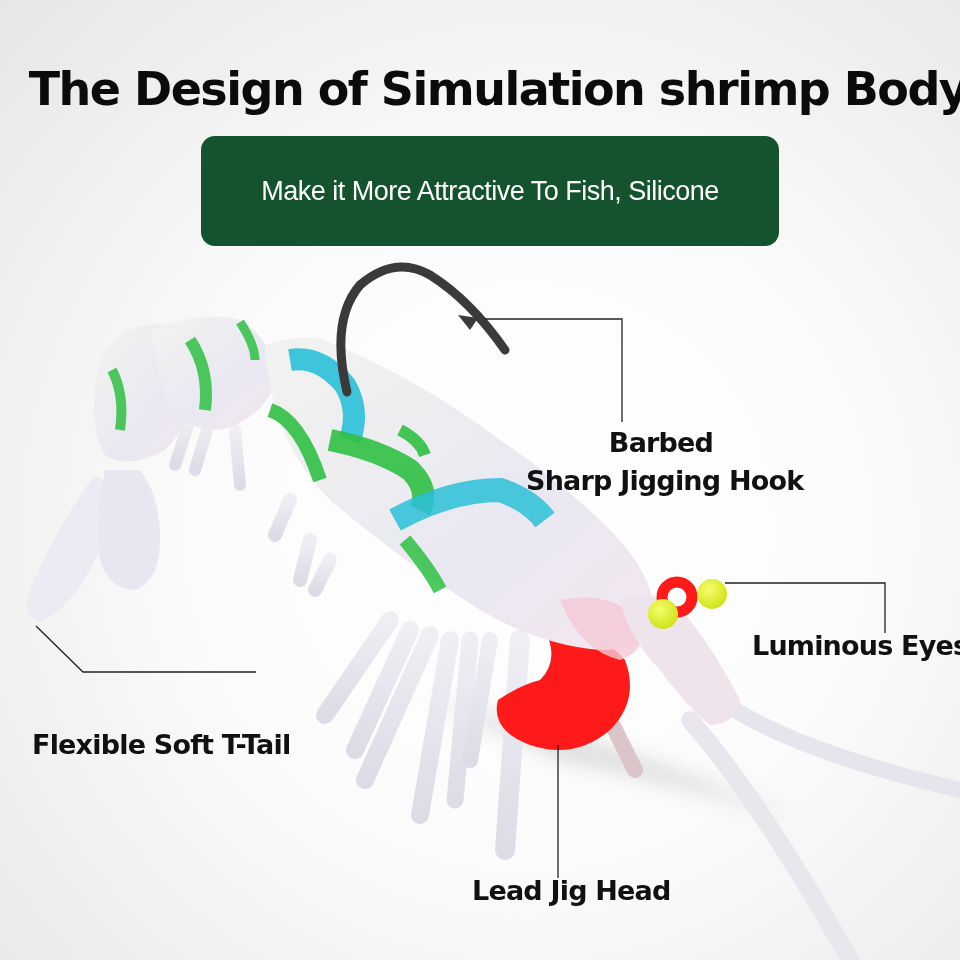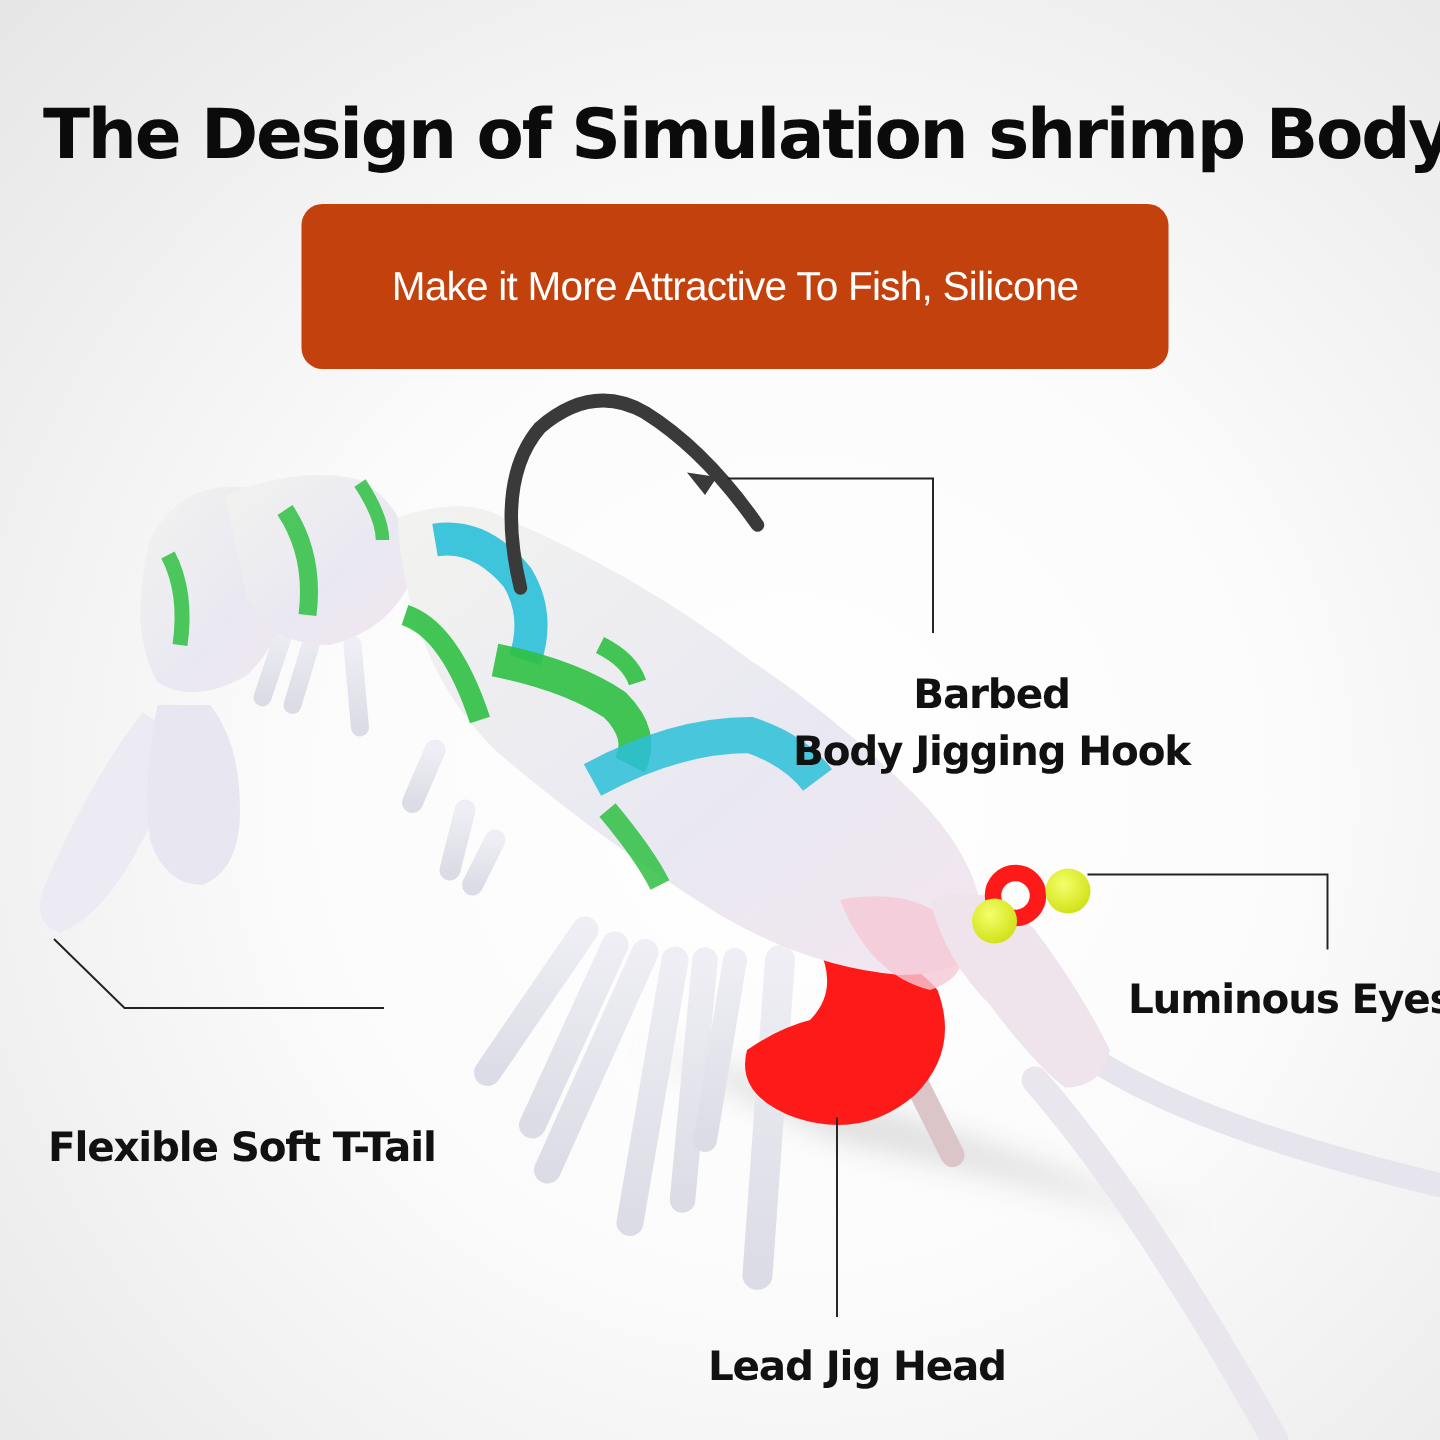--- a/index.html
+++ b/index.html
@@ -9,29 +9,29 @@
       font-family: "DejaVu Sans", "Liberation Sans", sans-serif;
     }
     .title {
       position: absolute; left: 0; top: 62px; width: 960px; text-align: center;
       font-size: 46px; font-weight: bold; color: #0b0b0b; letter-spacing: -1.5px;
       font-family: "DejaVu Sans", sans-serif;
       padding-left: 18px;
     }
     .subtitle-box {
       position: absolute; left: 201px; top: 136px; width: 578px; height: 110px;
-      background: #c2410c; border-radius: 14px; color: #fff; text-align: center;
+      background: #14532d; border-radius: 14px; color: #fff; text-align: center;
       display: flex; flex-direction: column; justify-content: center;
       font-family: "Liberation Sans", sans-serif; font-size: 27px; line-height: 38px;
       letter-spacing: -0.5px;
     }
     .illustration { position: absolute; left: 0; top: 0; width: 960px; height: 960px; }
     .callout-label {
       position: absolute; font-weight: bold; color: #111; font-size: 27px;
-      font-family: "DejaVu Sans", sans-serif; letter-spacing: -0.8px; white-space: nowrap; margin-top: 21px;
+      font-family: "DejaVu Sans", sans-serif; letter-spacing: -0.8px; white-space: nowrap;
     }
     .lbl-hook { left: 526px; top: 424px; text-align: center; line-height: 38px; width: 270px; }
     .lbl-eyes { left: 752px; top: 630px; }
     .lbl-tail { left: 32px; top: 729px; }
     .lbl-jig  { left: 472px; top: 875px; }
   </style>
 </head>
 <body>
 
 <div class="title">The Design of Simulation shrimp Body</div>
@@ -124,17 +124,17 @@
   <g stroke="#222" stroke-width="1.3" fill="none">
     <polyline points="485,319 622,319 622,422"></polyline>
     <polyline points="725,583 885,583 885,633"></polyline>
     <polyline points="36,626 83,672 256,672"></polyline>
     <polyline points="558,745 558,878"></polyline>
   </g>
 </svg>
 
 <div class="callout-label lbl-hook">
   <div>Barbed</div>
-  <div>Body  Jigging Hook</div>
+  <div>Sharp  Jigging Hook</div>
 </div>
 <div class="callout-label lbl-eyes">Luminous Eyes</div>
 <div class="callout-label lbl-tail">Flexible Soft T-Tail</div>
 <div class="callout-label lbl-jig">Lead Jig Head</div>
 
 </body></html>

